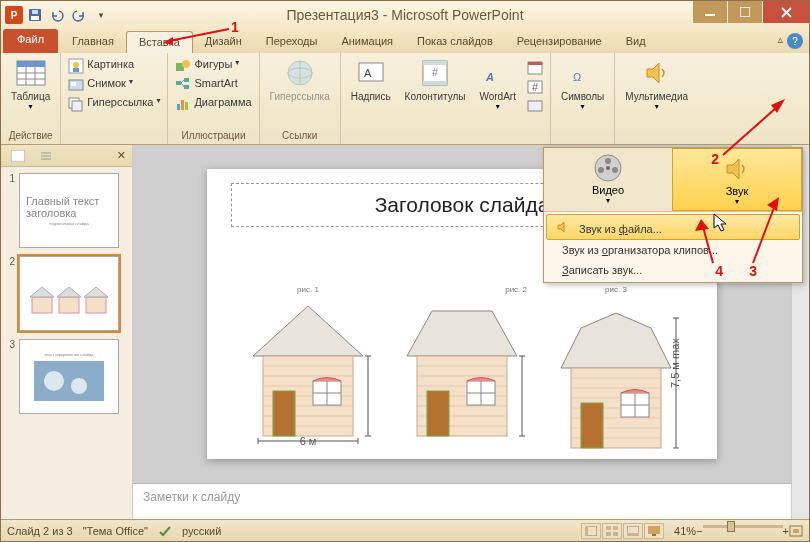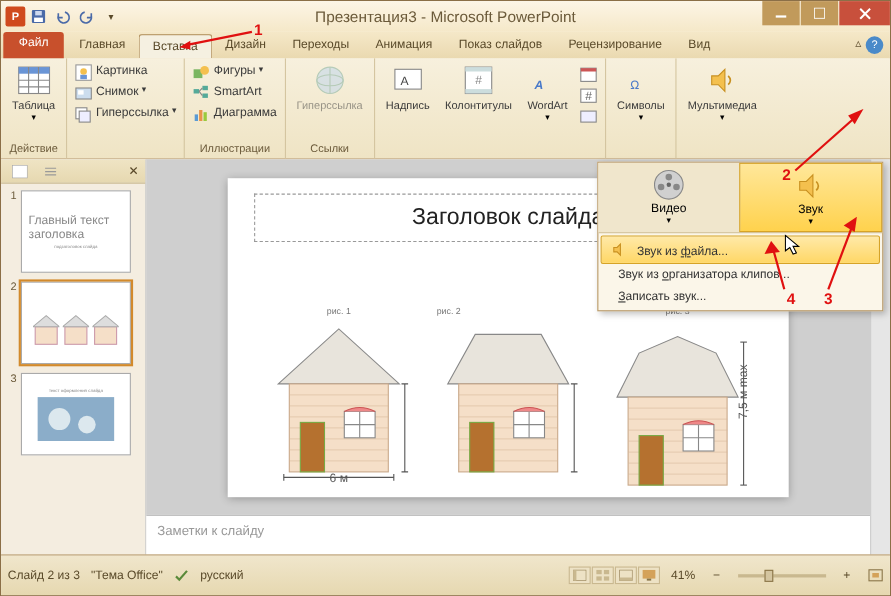--- a/index.html
+++ b/index.html
@@ -57,25 +57,25 @@
 .canvas-scroll{flex:1;background:#cfcfcf;display:flex;align-items:center;justify-content:center;position:relative;overflow:hidden}
 .slide{width:510px;height:290px;background:#fff;box-shadow:0 2px 8px rgba(0,0,0,.3);position:relative}
 .slide-title{position:absolute;top:14px;left:24px;right:24px;height:44px;border:1px dashed #999;display:flex;align-items:center;justify-content:center;font-size:21px;color:#222}
 .slide-body{position:absolute;top:68px;left:24px;right:24px;bottom:14px;display:flex;justify-content:space-around;align-items:flex-end}
 .house{width:130px;height:160px;position:relative}
 
 .notes{height:36px;background:#fff;border-top:1px solid #bbb;padding:6px 10px;color:#999;font-size:12px}
 .vscroll{width:18px;background:#e6e6e6;border-left:1px solid #ccc}
 
 
-.status{height:37px;background:linear-gradient(#f0e6cc,#e6d8b0);border-top:1px solid #b89968;display:flex;align-items:center;padding:0 6px;font-size:10px;color:#5a4a2a;gap:10px}
+.status{height:22px;background:linear-gradient(#f0e6cc,#e6d8b0);border-top:1px solid #b89968;display:flex;align-items:center;padding:0 6px;font-size:10px;color:#5a4a2a;gap:10px}
 .status .spacer{flex:1}
 .viewbtns{display:flex;gap:1px}
 .viewbtn{width:20px;height:16px;background:#ede2c5;border:1px solid #c9b88f;display:flex;align-items:center;justify-content:center}
-.zoom{display:flex;align-items:center;gap:16px}
+.zoom{display:flex;gap:0}
 .zoom-track{width:80px;height:3px;background:#c9b88f;position:relative}
 .zoom-thumb{position:absolute;top:-4px;left:30%;width:8px;height:11px;background:#d4c5a0;border:1px solid #8b7548}
 
 
 .ann{position:absolute;color:#e01010;font-weight:bold;font-size:14px;pointer-events:none;z-index:50}
 
 
 .media-panel{position:absolute;right:6px;top:146px;background:#fbf6e9;border:1px solid #b89968;box-shadow:2px 2px 6px rgba(0,0,0,.25);width:260px;z-index:40}
 .media-panel-hdr{display:flex;background:#f0e6cc;border-bottom:1px solid #d4c5a0}
 .mp-btn{flex:1;display:flex;flex-direction:column;align-items:center;padding:4px;cursor:pointer}
@@ -447,21 +447,21 @@
                 <line x1="15" y1="145" x2="115" y2="145" stroke="#555"></line>
                   <line x1="15" y1="142" x2="15" y2="148" stroke="#555"></line>
                   <line x1="115" y1="142" x2="115" y2="148" stroke="#555"></line>
                 <text x="65" y="149" font-size="7" fill="#555" text-anchor="middle">6 м</text>
                 <line x1="125" y1="60" x2="125" y2="140" stroke="#555"></line>
                   <line x1="122" y1="60" x2="128" y2="60" stroke="#555"></line>
                   <line x1="122" y1="140" x2="128" y2="140" stroke="#555"></line>
               </svg>
             </div>
             <div class="house">
-              <div style="text-align:left;font-size:8px;color:#777;margin-bottom:2px">рис. 2</div>
+              <div style="text-align:right;font-size:8px;color:#777;margin-bottom:2px">рис. 2</div>
               <svg width="130" height="150" viewBox="0 0 130 150">
                 <path d="M10 60 L35 15 L95 15 L120 60 Z" fill="#e8e4dc" stroke="#888"></path>
                 <rect x="20" y="60" width="90" height="80" fill="#f5dfc8" stroke="#c9a98a"></rect>
                 <g stroke="#d4b896" stroke-width="0.5">
                     <line x1="20" y1="70" x2="110" y2="70"></line>
                     <line x1="20" y1="80" x2="110" y2="80"></line>
                     <line x1="20" y1="90" x2="110" y2="90"></line>
                     <line x1="20" y1="100" x2="110" y2="100"></line>
                     <line x1="20" y1="110" x2="110" y2="110"></line>
                     <line x1="20" y1="120" x2="110" y2="120"></line>

